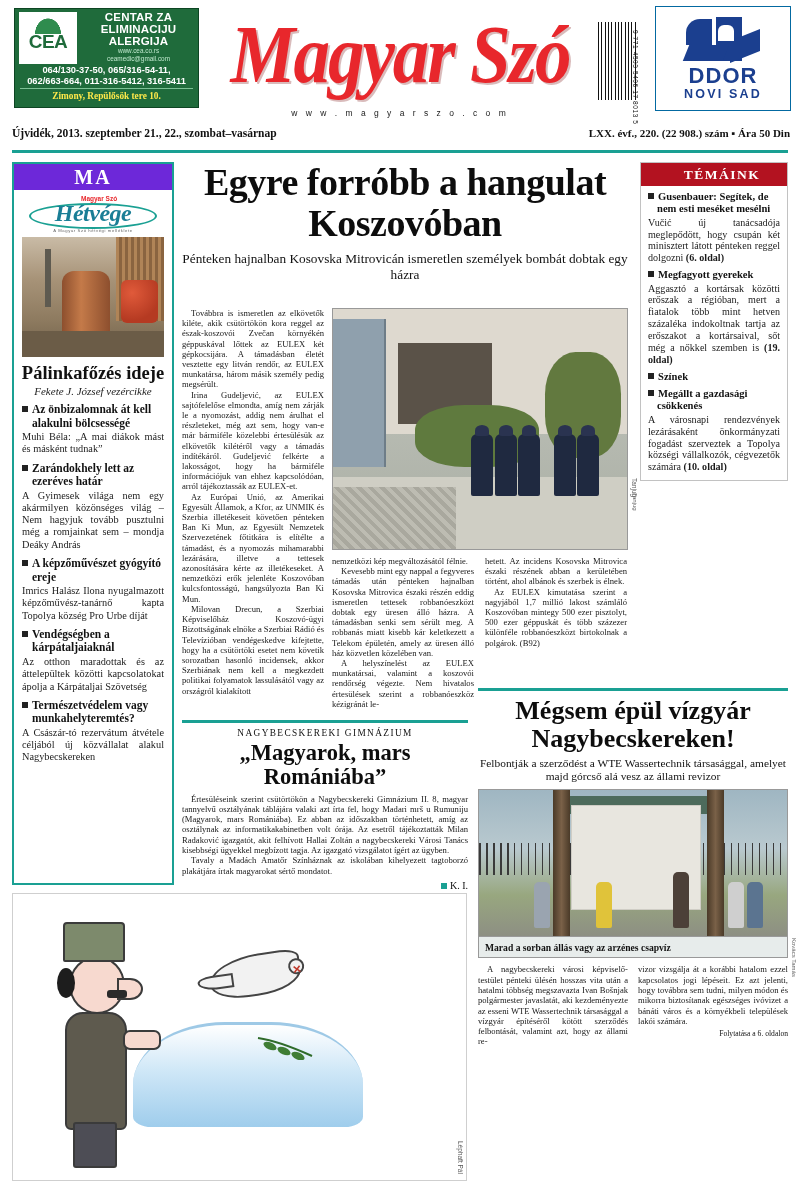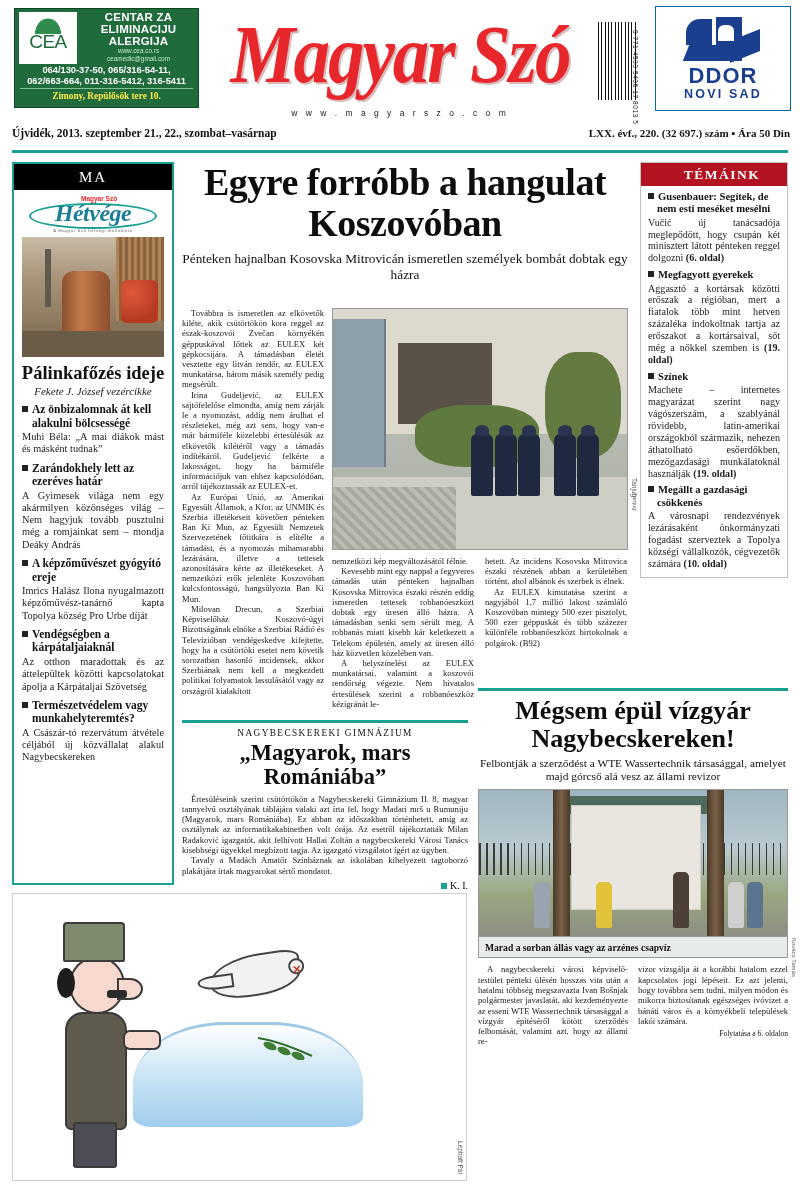--- a/index.html
+++ b/index.html
@@ -19,21 +19,21 @@
     background:#1f6b3b; border:1px solid #0d4523;
     display:flex; flex-direction:column; color:#fff;
   }
   .cea-top { display:flex; height:56px; padding:3px 4px 0 4px; }
   .cea-logo {
     width:58px; height:52px; background:#fff; border:1px solid #fff;
     display:flex; align-items:center; justify-content:center; flex:0 0 58px;
     position:relative;
   }
   .cea-logo-txt {
-    font-family:"Liberation Sans", sans-serif; font-weight:normal; font-size:19px;
+    font-family:"Liberation Sans", sans-serif; font-weight:bold; font-size:19px;
     color:#1f6b3b; letter-spacing:-0.5px; margin-top:8px;
   }
   .cea-leaf {
     position:absolute; top:3px; left:50%; transform:translateX(-50%);
     width:30px; height:18px;
     background: radial-gradient(ellipse at 50% 100%, #2f8c4e 0%, #2f8c4e 60%, transparent 62%);
   }
   .cea-head { flex:1; padding-left:6px; }
   .cea-head .l1 {
     font-family:"Liberation Sans", sans-serif; font-weight:bold;
@@ -112,23 +112,23 @@
 
   
   .body-wrap { position:absolute; left:0; top:160px; width:800px; height:1028px; }
 
   
   .ma-col {
     position:absolute; left:12px; top:2px; width:162px; height:723px;
     border:2px solid #1aa093; background:#fff;
   }
   .ma-head {
-    height:26px; background:#000000; color:#fff;
+    height:26px; background:#6d28d9; color:#fff;
     display:flex; align-items:center; justify-content:center;
-    font-family:"Liberation Serif", serif; font-weight:normal; font-size:15px; letter-spacing:2px;
+    font-family:"Liberation Serif", serif; font-weight:bold; font-size:20px; letter-spacing:2px;
   }
   .hetvege-logo {
     margin:5px auto 2px auto; width:140px; height:40px; position:relative;
   }
   .hv-ellipse {
     position:absolute; left:6px; top:8px; width:128px; height:26px;
     border:2px solid #1aa093; border-radius:50%;
   }
   .hv-word {
     position:absolute; left:0; top:5px; width:140px; text-align:center;
@@ -410,21 +410,21 @@
         <div class="blk" style="left:0;top:28px;width:40px;height:16px;transform:skewX(-22deg);"></div>
         <div class="blk" style="left:44px;top:18px;width:30px;height:22px;transform:skewY(-22deg);"></div>
         <div style="position:absolute;left:32px;top:8px;width:16px;height:16px;background:#fff;border-radius:6px 6px 0 0;"></div>
       </div>
       <div class="ddor-name">DDOR</div>
       <div class="ddor-city">NOVI SAD</div>
     </div>
 
     <div class="www">w w w . m a g y a r s z o . c o m</div>
     <div class="dateline">Újvidék, 2013. szeptember 21., 22., szombat–vasárnap</div>
-    <div class="issueline">LXX. évf., 220. (32 697.) szám ▪ Ára 50 Din</div>
+    <div class="issueline">LXX. évf., 220. (22 908.) szám ▪ Ára 50 Din</div>
     <div class="hdr-rule"></div>
   </div>
 
   <div class="body-wrap">
 
     <div class="ma-col">
       <div class="ma-head">MA</div>
 
       <div class="hetvege-logo">
         <div class="hv-ellipse"></div>
@@ -560,21 +560,20 @@
       <div class="tem-item">
         <div class="tem-h"><span class="sq"></span><span>Gusenbauer: Segítek, de nem esti meséket mesélni</span></div>
         <div class="tem-b"><span>Vučić új tanácsadója meglepődött, hogy csupán két minisztert látott pénteken reggel dolgozni</span> <b>(6. oldal)</b></div>
       </div>
       <div class="tem-item">
         <div class="tem-h"><span class="sq"></span><span>Megfagyott gyerekek</span></div>
         <div class="tem-b"><span>Aggasztó a kortársak közötti erőszak a régióban, mert a fiatalok több mint hetven százaléka indokoltnak tartja az erőszakot a kortársaival, sőt még a nőkkel szemben is</span> <b>(19. oldal)</b></div>
       </div>
       <div class="tem-item">
         <div class="tem-h"><span class="sq"></span><span>Színek</span></div>
-        <div class="tem-b"><span>Machete – internetes magyarázat szerint nagy vágószerszám, a szablyánál rövidebb, latin-amerikai országokból származik, nehezen áthatolható esőerdőkben, mezőgazdasági munkálatoknál használják</span> <b>(19. oldal)</b></div>
       </div>
       <div class="tem-item" style="padding-bottom:7px">
         <div class="tem-h"><span class="sq"></span><span>Megállt a gazdasági csökkenés</span></div>
         <div class="tem-b"><span>A városnapi rendezvények lezárásaként önkormányzati fogadást szerveztek a Topolya községi vállalkozók, cégvezetők számára</span> <b>(10. oldal)</b></div>
       </div>
       <div class="tem-credit">Tanjug</div>
     </div>
 
     <div class="water">
       <div class="water-rule"></div>

